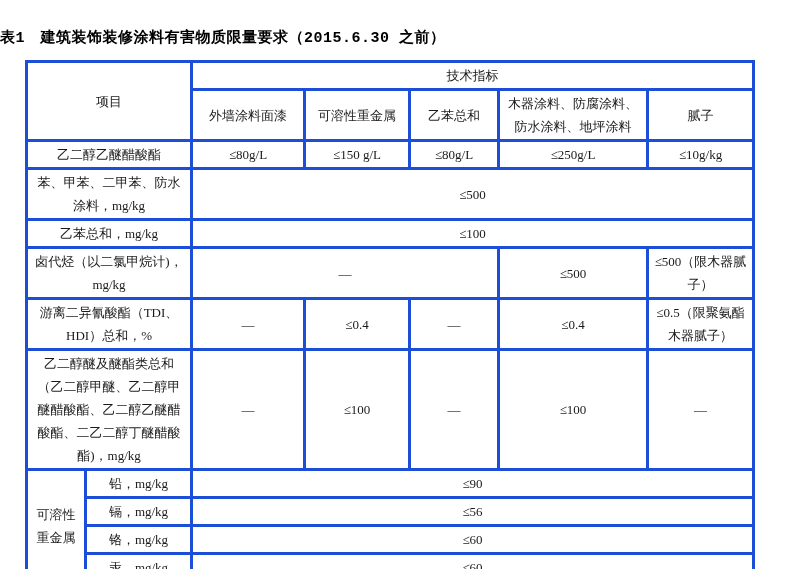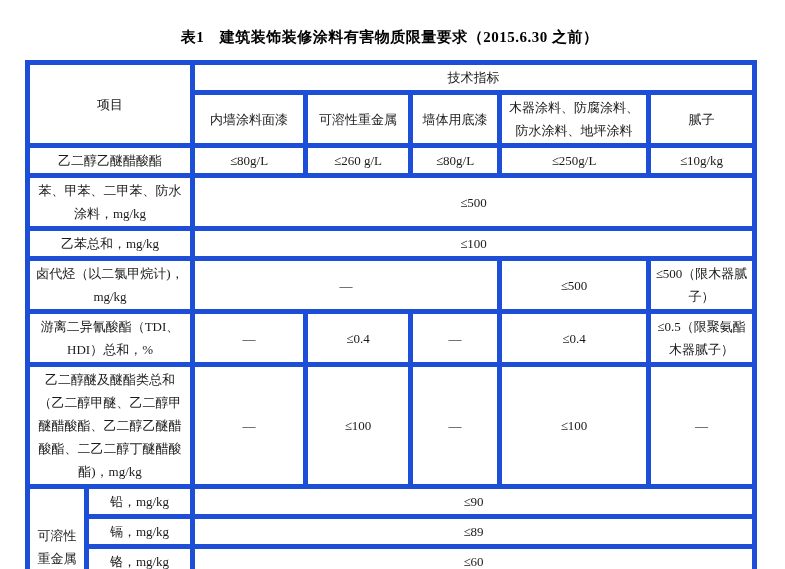--- a/index.html
+++ b/index.html
@@ -7,35 +7,35 @@
     margin: 0; padding: 0;
     width: 785px; height: 569px;
     background: #ffffff;
     color: #1a1a1a;
     font-family: "Liberation Serif", "DejaVu Serif", serif;
     overflow: hidden;
   }
   .title {
     margin-top: 28px;
     width: 779px;
-    text-align: center;
-    font-family: Liberation Serif, serif;
+    text-align: left;
+    font-family: Liberation Mono, monospace;
     font-weight: bold;
     font-size: 15px;
     letter-spacing: 0.5px;
     color: #000000;
   }
   table.limits {
     border-collapse: collapse;
     table-layout: fixed;
     margin: 13px 0 0 25px;
     width: 727px;
   }
   table.limits td {
-    border: 5px solid #1d4ed8;
+    border: 3px solid #1d4ed8;
     font-size: 13px;
     line-height: 23px;
     text-align: center;
     vertical-align: middle;
     padding: 1px 4px;
     overflow: hidden;
   }
   td.label-left { text-align: left; padding-left: 7px; }
   td.label-center { text-align: center; }
   td.item-head {
@@ -61,31 +61,31 @@
     <col style="width:106px">
   </colgroup>
 
   <tbody>
       <tr style="height:22px">
     <td colspan="2" rowspan="2" class="item-head">项目</td>
     <td colspan="5">技术指标</td>
   </tr>
 
   <tr style="height:46px">
-    <td>内墙涂料面漆</td>
+    <td>外墙涂料面漆</td>
     <td>可溶性重金属</td>
-    <td>墙体用底漆</td>
+    <td>乙苯总和</td>
     <td>木器涂料、防腐涂料、防水涂料、地坪涂料</td>
     <td>腻子</td>
   </tr>
 
   <tr style="height:23px">
     <td colspan="2" class="label-left">乙二醇乙醚醋酸酯</td>
     <td>≤80g/L</td>
-    <td>≤260 g/L</td>
+    <td>≤150 g/L</td>
     <td>≤80g/L</td>
     <td>≤250g/L</td>
     <td>≤10g/kg</td>
   </tr>
 
   <tr style="height:47px">
     <td colspan="2" class="label-left">苯、甲苯、二甲苯、防水涂料，mg/kg</td>
     <td colspan="5">≤500</td>
   </tr>
 
@@ -119,21 +119,21 @@
     <td>—</td>
   </tr>
 
   <tr style="height:26px">
     <td rowspan="4" class="group-cell">可溶性重金属</td>
     <td class="label-left">铅，mg/kg</td>
     <td colspan="5">≤90</td>
   </tr>
   <tr style="height:27px">
     <td class="label-left">镉，mg/kg</td>
-    <td colspan="5">≤89</td>
+    <td colspan="5">≤56</td>
   </tr>
   <tr style="height:21px">
     <td class="label-left">铬，mg/kg</td>
     <td colspan="5">≤60</td>
   </tr>
   <tr style="height:26px">
     <td class="label-left">汞，mg/kg</td>
     <td colspan="5">≤60</td>
   </tr>
 </tbody>

